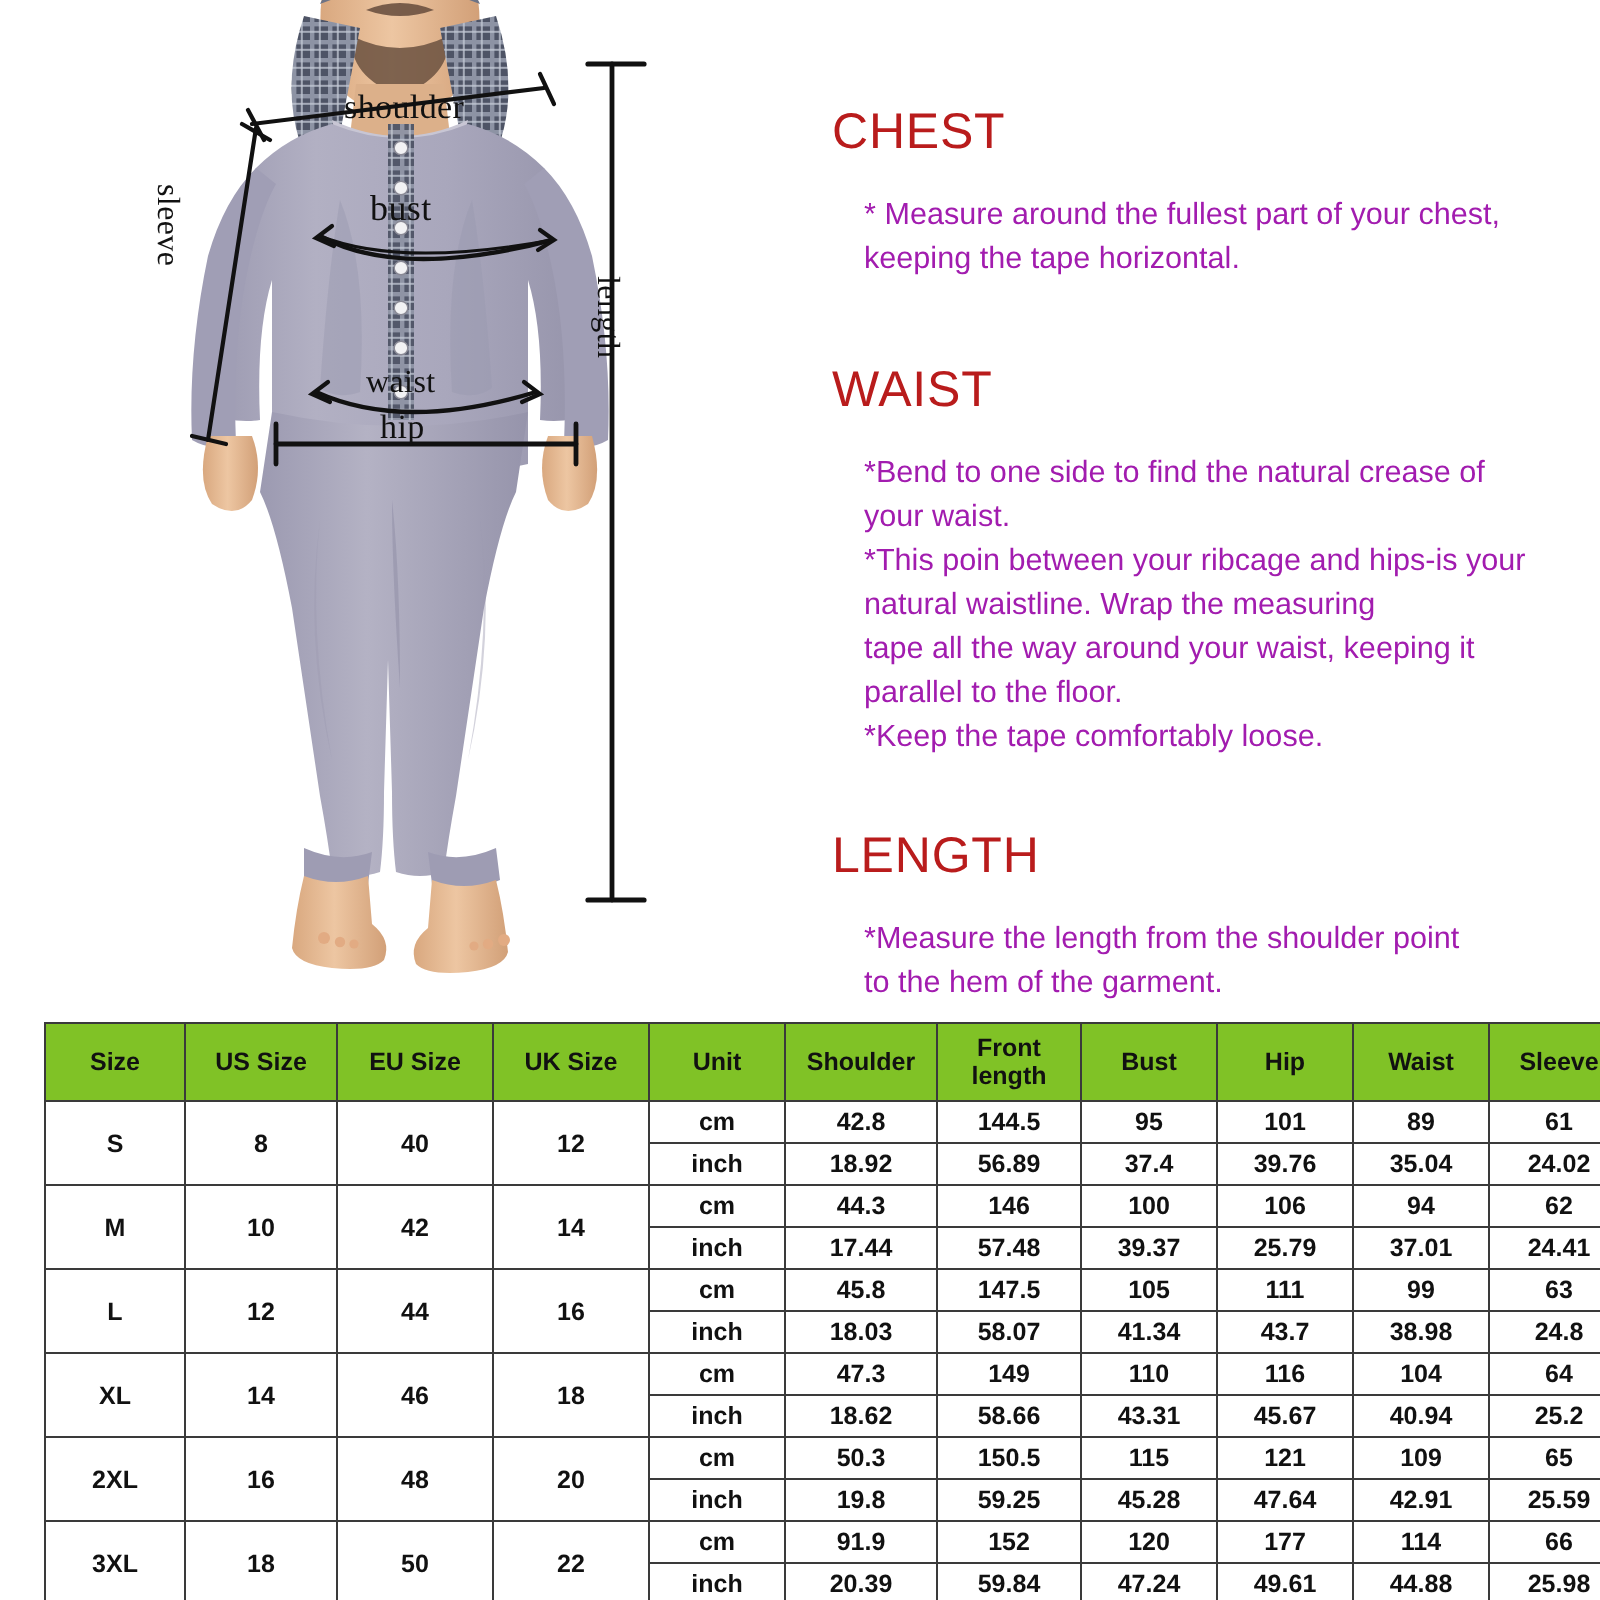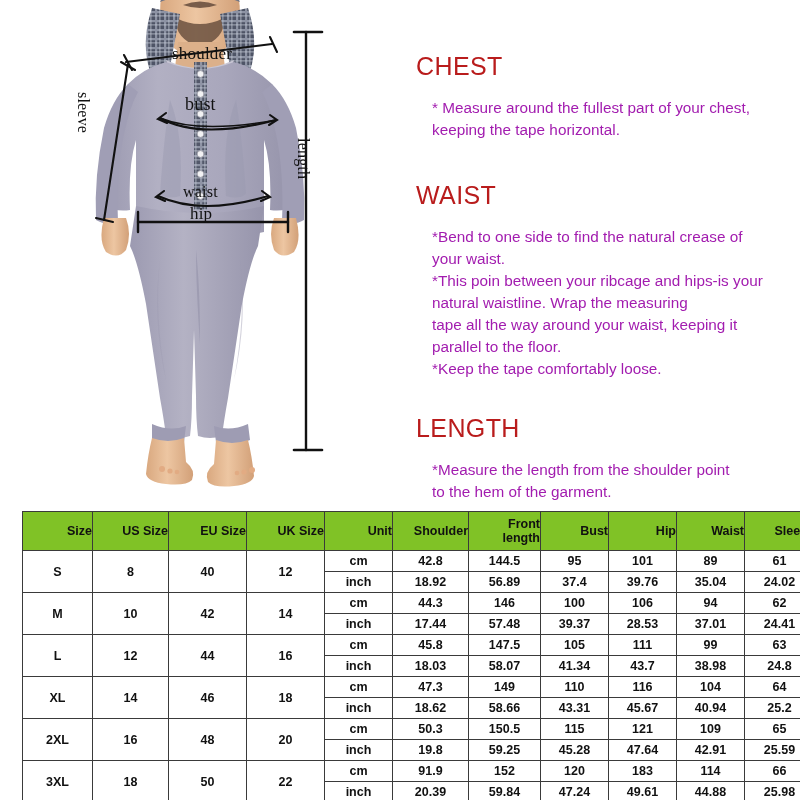--- a/index.html
+++ b/index.html
@@ -65,21 +65,20 @@
     font-weight:bold;
     color:#111;
     font-family:"Liberation Sans", sans-serif;
     padding:0;
   }
   #sizechart thead th{
     background:#80C226;
     height:38px;
     font-size:12.5px;
     line-height:1.12;
-    text-align:right;
   }
   #sizechart tbody td{
     background:#fff;
     height:20px;
     font-size:12.5px;
   }
   td.sizecell{font-size:13px;}
   col.c-size{width:70px;}
   col.c-us{width:76px;}
   col.c-eu{width:78px;}
@@ -354,21 +353,21 @@
           <td>100</td>
           <td>106</td>
           <td>94</td>
           <td>62</td>
         </tr>
         <tr>
           <td>inch</td>
           <td>17.44</td>
           <td>57.48</td>
           <td>39.37</td>
-          <td>28.53</td>
+          <td>25.79</td>
           <td>37.01</td>
           <td>24.41</td>
         </tr>
         <tr>
           <td rowspan="2" class="sizecell">L</td>
           <td rowspan="2" class="sizecell">12</td>
           <td rowspan="2" class="sizecell">44</td>
           <td rowspan="2" class="sizecell">16</td>
           <td>cm</td>
           <td>45.8</td>
@@ -433,21 +432,21 @@
         </tr>
         <tr>
           <td rowspan="2" class="sizecell">3XL</td>
           <td rowspan="2" class="sizecell">18</td>
           <td rowspan="2" class="sizecell">50</td>
           <td rowspan="2" class="sizecell">22</td>
           <td>cm</td>
           <td>91.9</td>
           <td>152</td>
           <td>120</td>
-          <td>183</td>
+          <td>177</td>
           <td>114</td>
           <td>66</td>
         </tr>
         <tr>
           <td>inch</td>
           <td>20.39</td>
           <td>59.84</td>
           <td>47.24</td>
           <td>49.61</td>
           <td>44.88</td>

